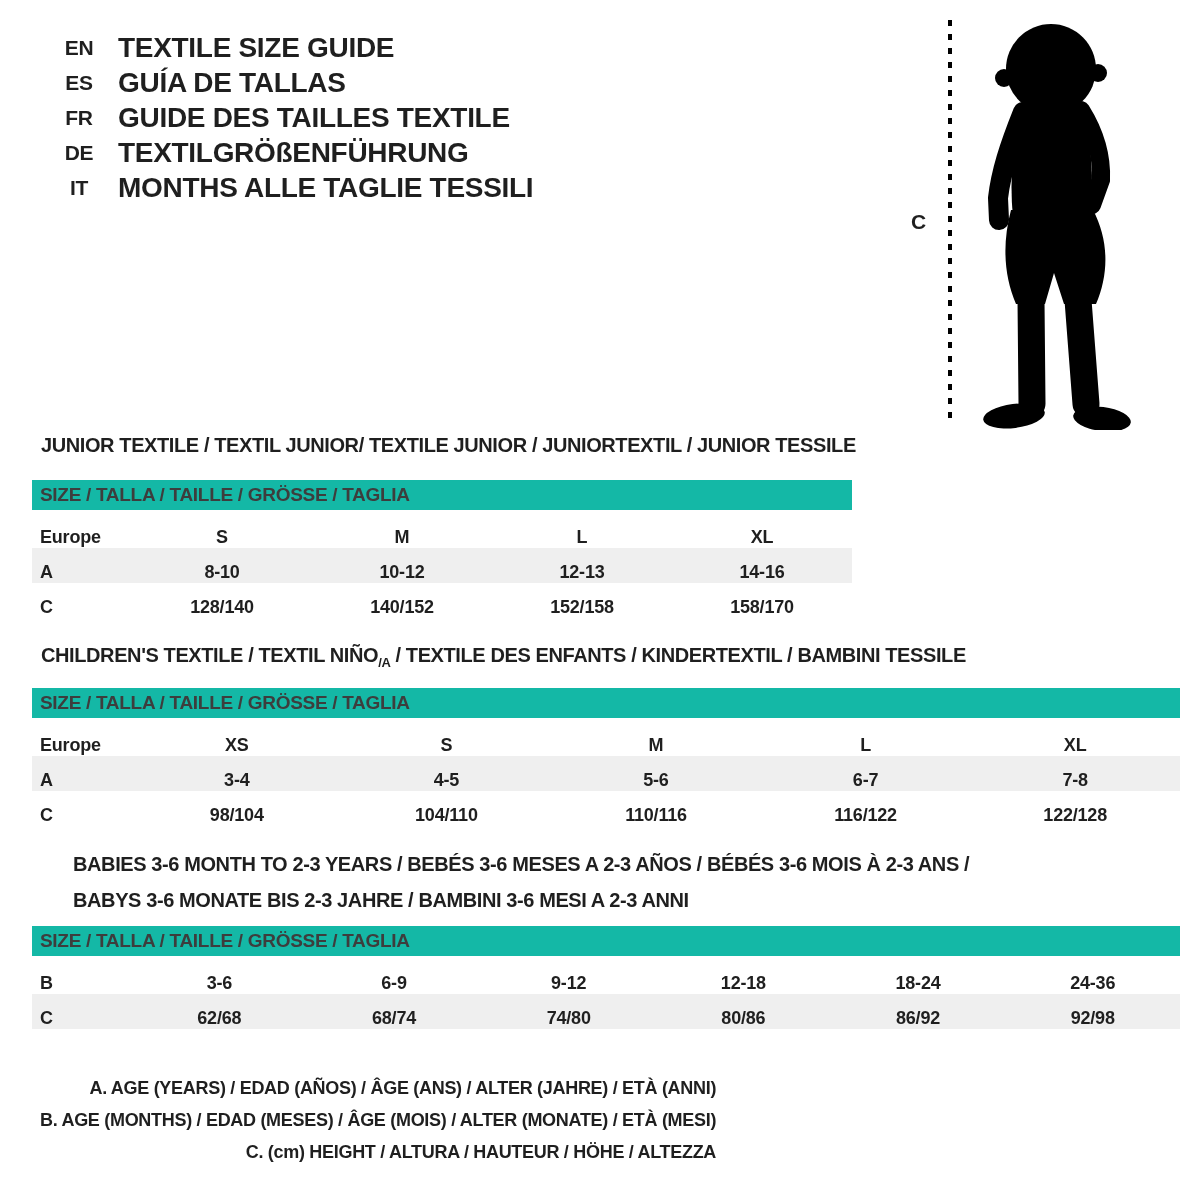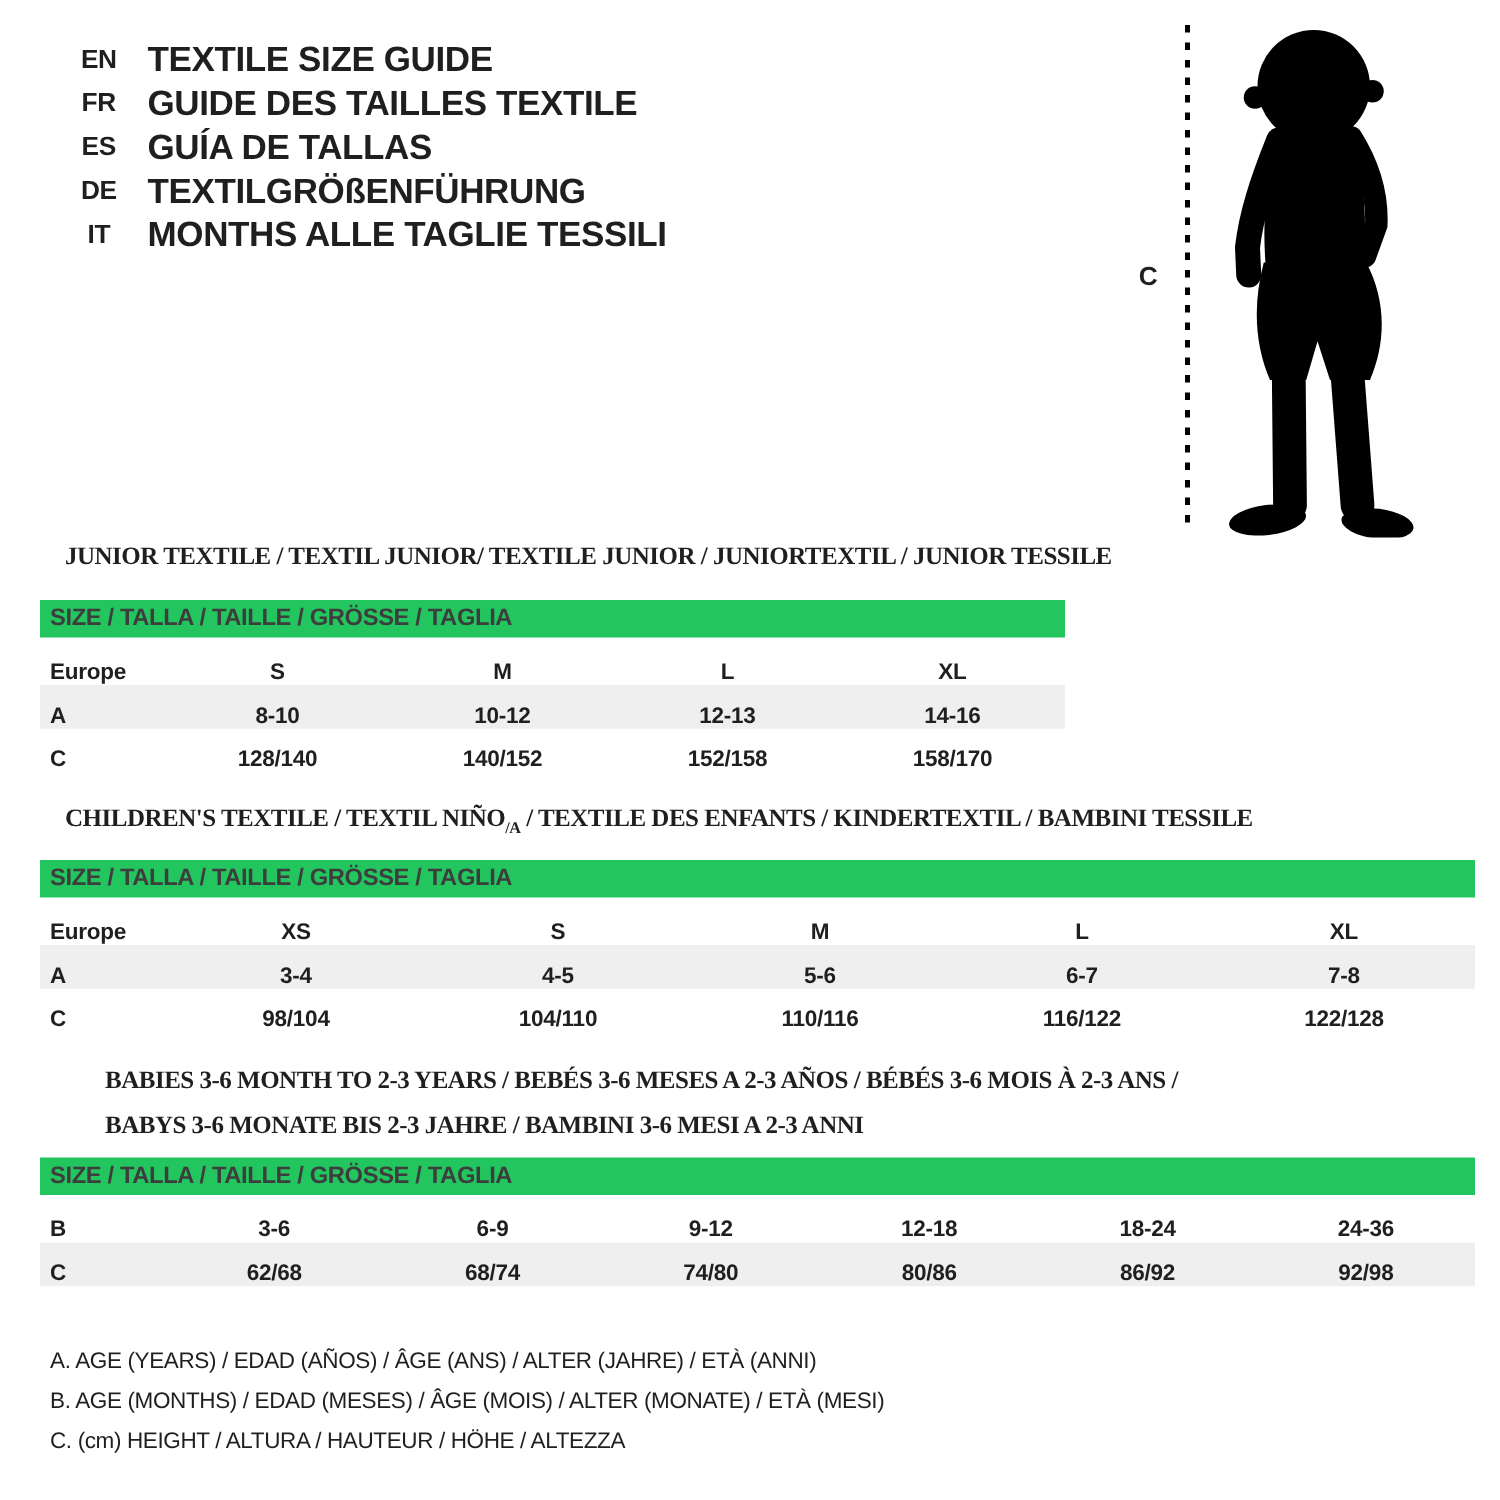--- a/index.html
+++ b/index.html
@@ -20,58 +20,58 @@
   .lang-code{width:78px;font-size:21px;font-weight:700;letter-spacing:-0.3px;text-align:center;}
   .lang-text{font-size:28px;font-weight:700;letter-spacing:-0.3px;}
 
   
   .figure{position:absolute;left:905px;top:12px;width:280px;height:424px;}
   .measure-c{position:absolute;left:6px;top:198px;font-size:21px;font-weight:700;}
   .dotted-line{position:absolute;left:42px;top:8px;}
   .baby-svg{position:absolute;left:64px;top:0;}
 
   
-  .sec-title{position:absolute;left:52px;font-size:20px;font-weight:700;letter-spacing:-0.4px;white-space:nowrap;font-family:Liberation Serif, serif;}
+  .sec-title{position:absolute;left:41px;font-size:20px;font-weight:700;letter-spacing:-0.4px;white-space:nowrap;}
   .sec-title .sub{font-size:13px;vertical-align:sub;}
   .sec-title.two-line{line-height:36px;white-space:normal;}
 
   
   .table{position:absolute;left:32px;}
   .size-bar{
     height:30px;line-height:30px;
-    background:#22c55e;color:#3d3d3d;
+    background:#14b8a6;color:#3d3d3d;
     font-size:19px;font-weight:700;letter-spacing:-0.3px;
     padding-left:8px;margin-bottom:3px;
   }
   .trow{display:flex;height:35px;align-items:flex-end;font-size:18px;font-weight:700;letter-spacing:-0.2px;}
   .trow.shaded{background:#efefef;}
   .trow .lbl{width:100px;padding-left:8px;box-sizing:border-box;}
   .trow .val{flex:1;text-align:center;}
 
   
   .legend{position:absolute;left:40px;top:1072px;}
-  .legend-line{height:32px;line-height:32px;font-size:18px;font-weight:400;letter-spacing:-0.3px;white-space:nowrap;}
+  .legend-line{height:32px;line-height:32px;font-size:18px;font-weight:700;letter-spacing:-0.3px;white-space:nowrap;text-align:right;}
 </style>
 </head>
 <body>
 
 <div class="page">
 
   <div class="lang-block">
     <div class="lang-row">
       <span class="lang-code">EN</span>
       <span class="lang-text">TEXTILE SIZE GUIDE</span>
     </div>
     <div class="lang-row">
+      <span class="lang-code">ES</span>
+      <span class="lang-text">GUÍA DE TALLAS</span>
+    </div>
+    <div class="lang-row">
       <span class="lang-code">FR</span>
       <span class="lang-text">GUIDE DES TAILLES TEXTILE</span>
-    </div>
-    <div class="lang-row">
-      <span class="lang-code">ES</span>
-      <span class="lang-text">GUÍA DE TALLAS</span>
     </div>
     <div class="lang-row">
       <span class="lang-code">DE</span>
       <span class="lang-text">TEXTILGRÖßENFÜHRUNG</span>
     </div>
     <div class="lang-row">
       <span class="lang-code">IT</span>
       <span class="lang-text">MONTHS ALLE TAGLIE TESSILI</span>
     </div>
   </div>

